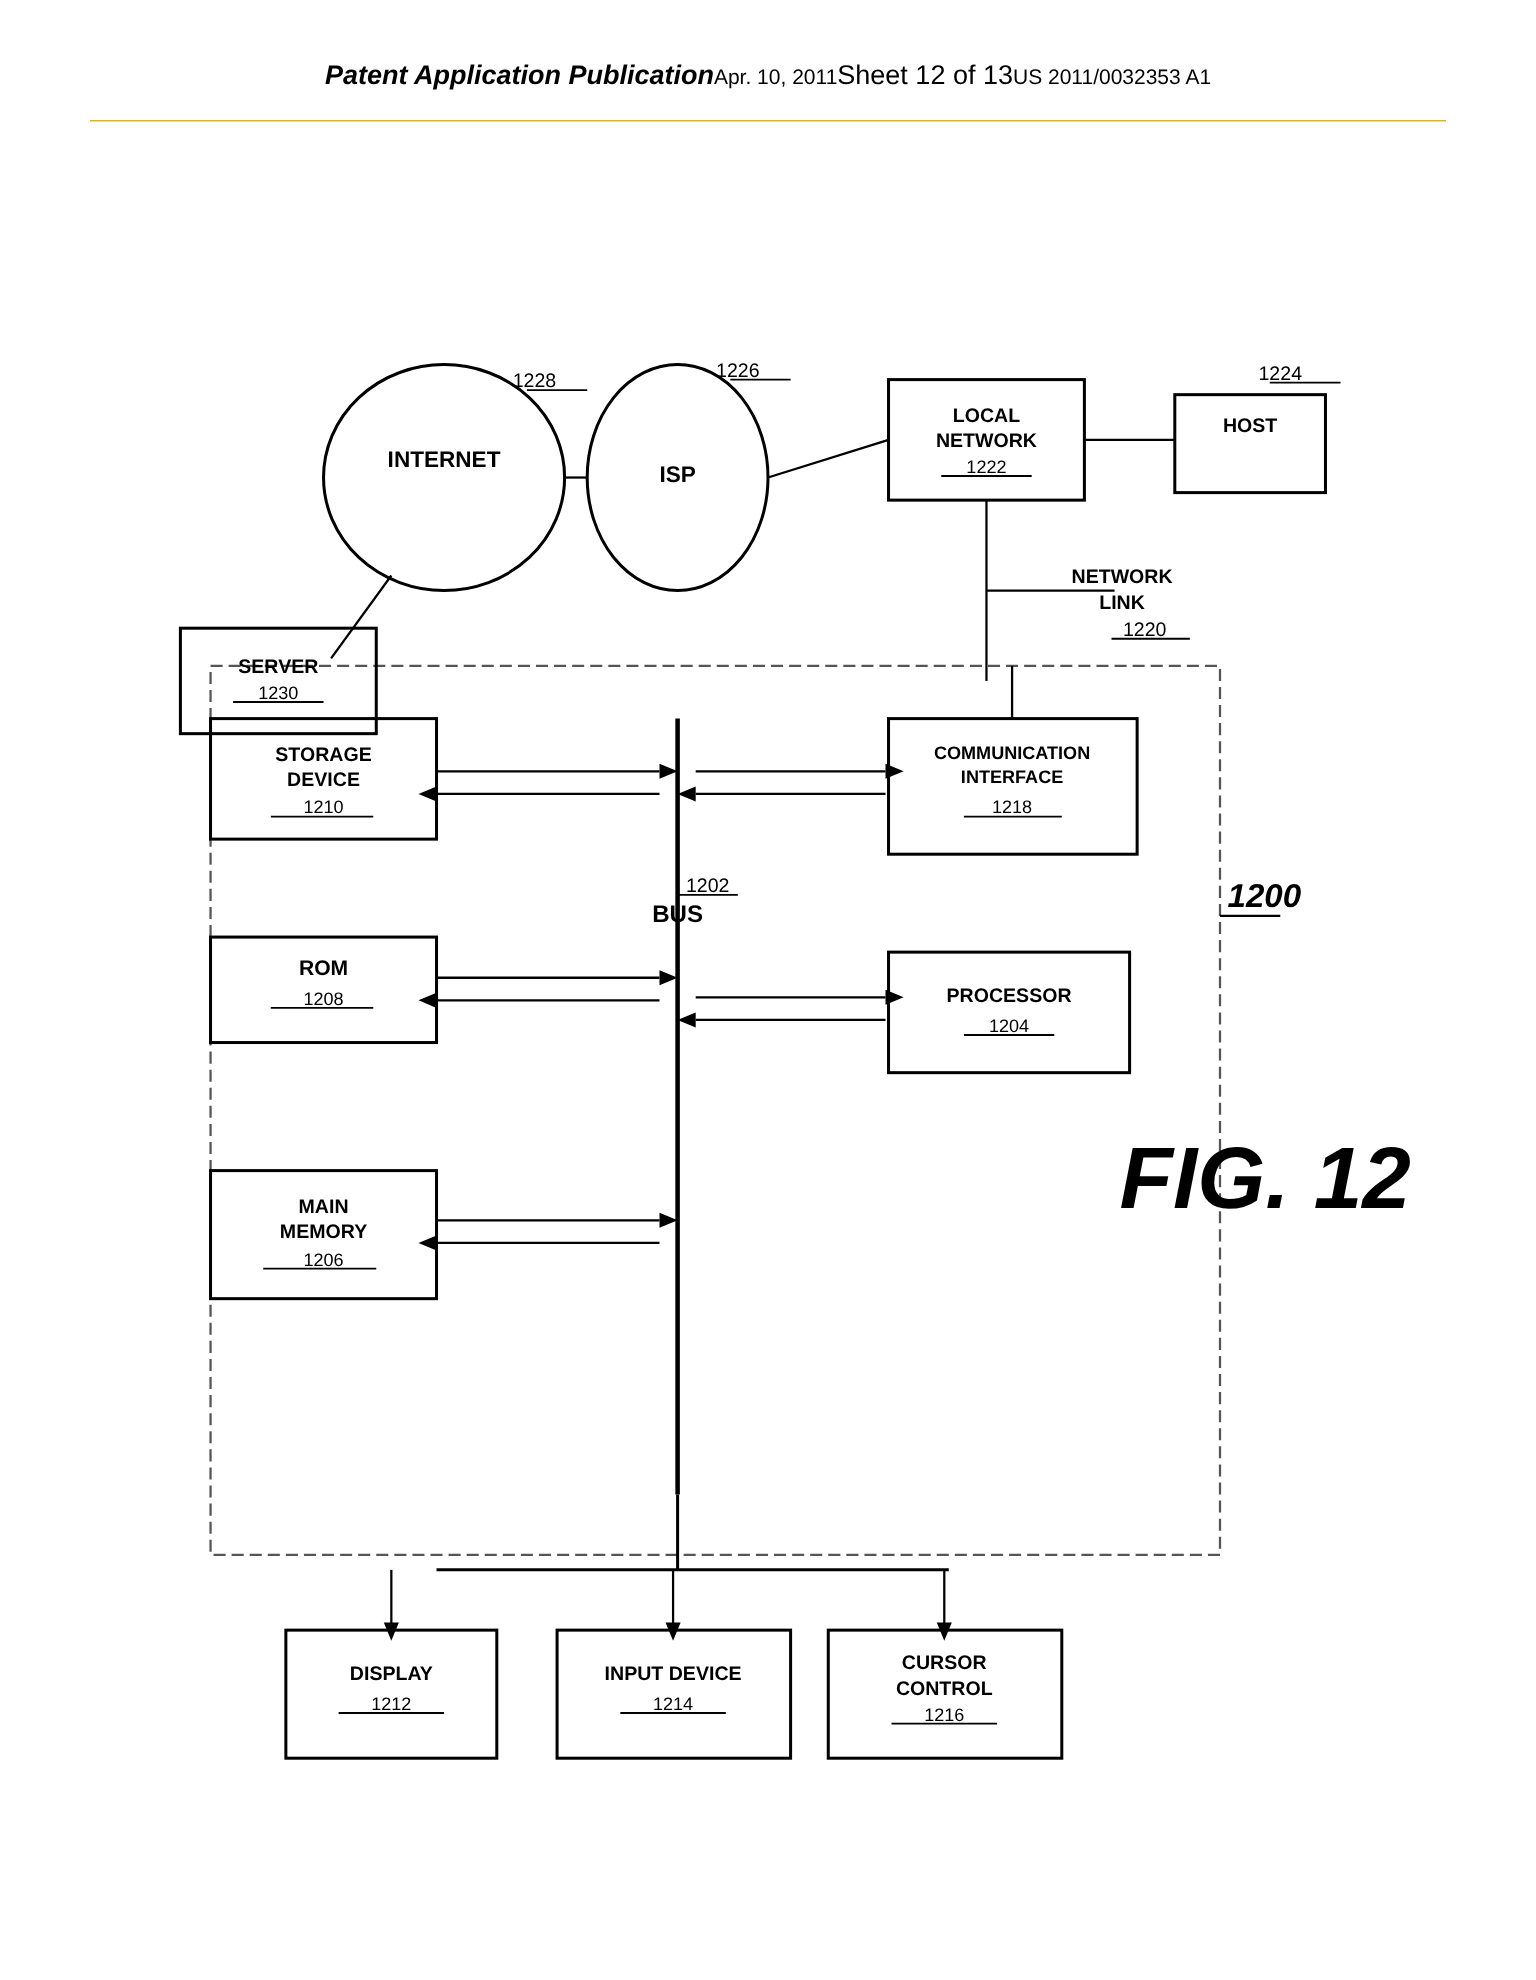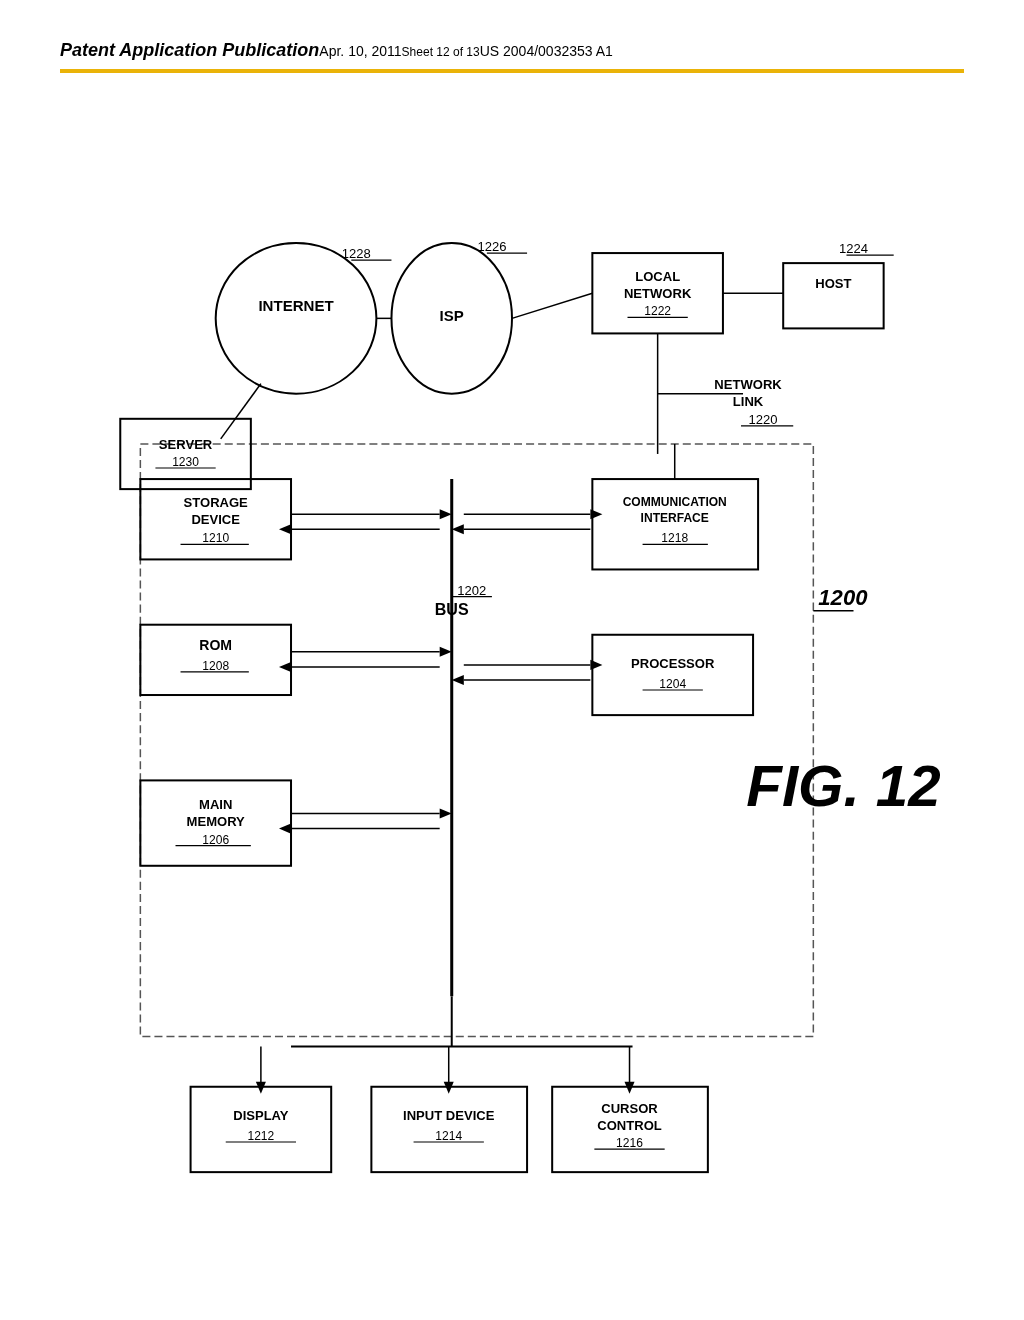--- a/index.html
+++ b/index.html
@@ -16,34 +16,34 @@
       position: relative;
       background: #fff;
     }
     .header {
       position: absolute;
       top: 40px;
       left: 60px;
       right: 60px;
       display: flex;
       align-items: baseline;
-      justify-content: flex-start;
-      border-bottom: 4px solid #eab308;
-      padding-bottom: 8px;
+      justify-content: center;
+      border-bottom: 1px solid #eab308;
+      padding-bottom: 19px;
     }
     .header-title {
       font-size: 18px;
       font-weight: bold;
       font-style: italic;
     }
     .header-date {
       font-size: 14px;
     }
     .header-sheet {
-      font-size: 12px;
+      font-size: 18px;
     }
     .header-patent {
       font-size: 14px;
     }
     .diagram-area {
       position: absolute;
       top: 120px;
       left: 60px;
       right: 60px;
       bottom: 60px;
@@ -55,21 +55,21 @@
     }
   </style>
 </head>
 <body>
 
 <div class="page">
   <div class="header">
     <span class="header-title">Patent Application Publication</span>
     <span class="header-date">Apr. 10, 2011</span>
     <span class="header-sheet">Sheet 12 of 13</span>
-    <span class="header-patent">US 2004/0032353 A1</span>
+    <span class="header-patent">US 2011/0032353 A1</span>
   </div>
 
   <div class="diagram-area">
     <svg viewBox="0 0 900 1130" class="diagram-svg">
 
       <rect x="80" y="320" width="670" height="590" fill="none" stroke="#555" stroke-width="1.5" stroke-dasharray="8,4"></rect>
 
       <text x="755" y="480" font-size="22" font-style="italic" font-weight="bold" font-family="Arial">1200</text>
       <line x1="750" y1="483" x2="750" y2="483" stroke="#000" stroke-width="1"></line>
 

